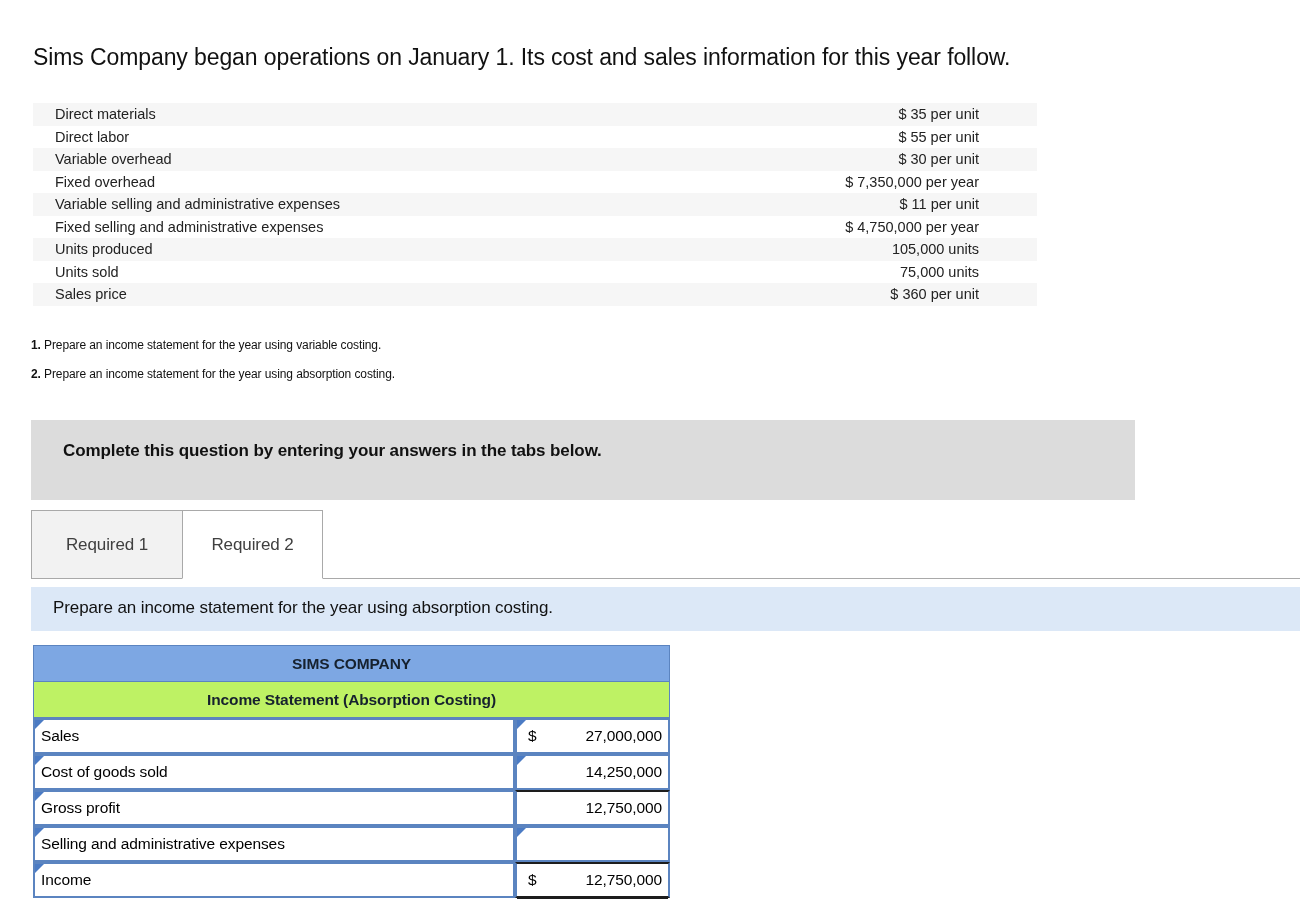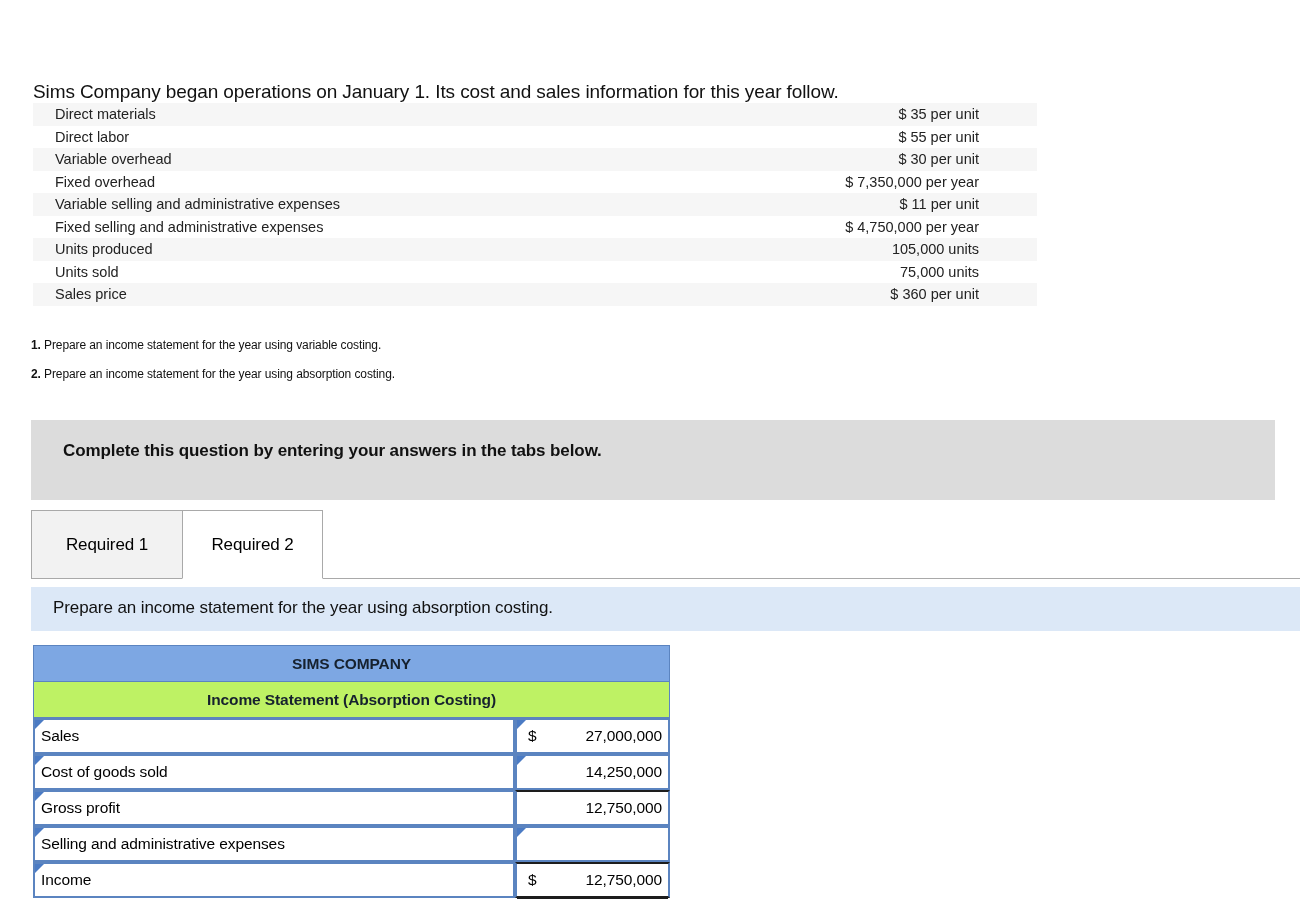--- a/index.html
+++ b/index.html
@@ -14,26 +14,25 @@
     color: #1a1a1a;
     overflow: hidden;
     position: relative;
   }
 
   
   .intro {
     position: absolute;
     left: 33px;
     top: 44px;
-    font-size: 19px;
+    font-size: 23px;
     line-height: 26px;
     color: #111111;
     letter-spacing: -0.1px;
     white-space: nowrap;
-    margin-top: 35px;
   }
 
   
   .facts {
     position: absolute;
     left: 33px;
     top: 103px;
     width: 1004px;
     border-collapse: collapse;
     font-family: Liberation Sans, sans-serif;
@@ -61,21 +60,21 @@
     letter-spacing: -0.1px;
   }
   .reqs .rnum { font-weight: bold; }
   .reqs .rline { white-space: nowrap; }
 
   
   .banner {
     position: absolute;
     left: 31px;
     top: 420px;
-    width: 1244px;
+    width: 1104px;
     height: 80px;
     background: #dcdcdc;
     box-sizing: border-box;
   }
   .banner-text {
     position: absolute;
     left: 32px;
     top: 21px;
     font-size: 17px;
     font-weight: bold;
@@ -104,21 +103,21 @@
   .tab {
     position: absolute;
     bottom: 0;
     height: 69px;
     box-sizing: border-box;
     border: 1px solid #a9a9a9;
     display: flex;
     align-items: center;
     justify-content: center;
     font-size: 17px;
-    color: #000000;
+    color: #404040;
     letter-spacing: -0.1px;
     white-space: nowrap;
   }
   .tab.inactive {
     left: 0;
     width: 152px;
     background: #f2f2f2;
   }
   .tab.active {
     left: 151px;

